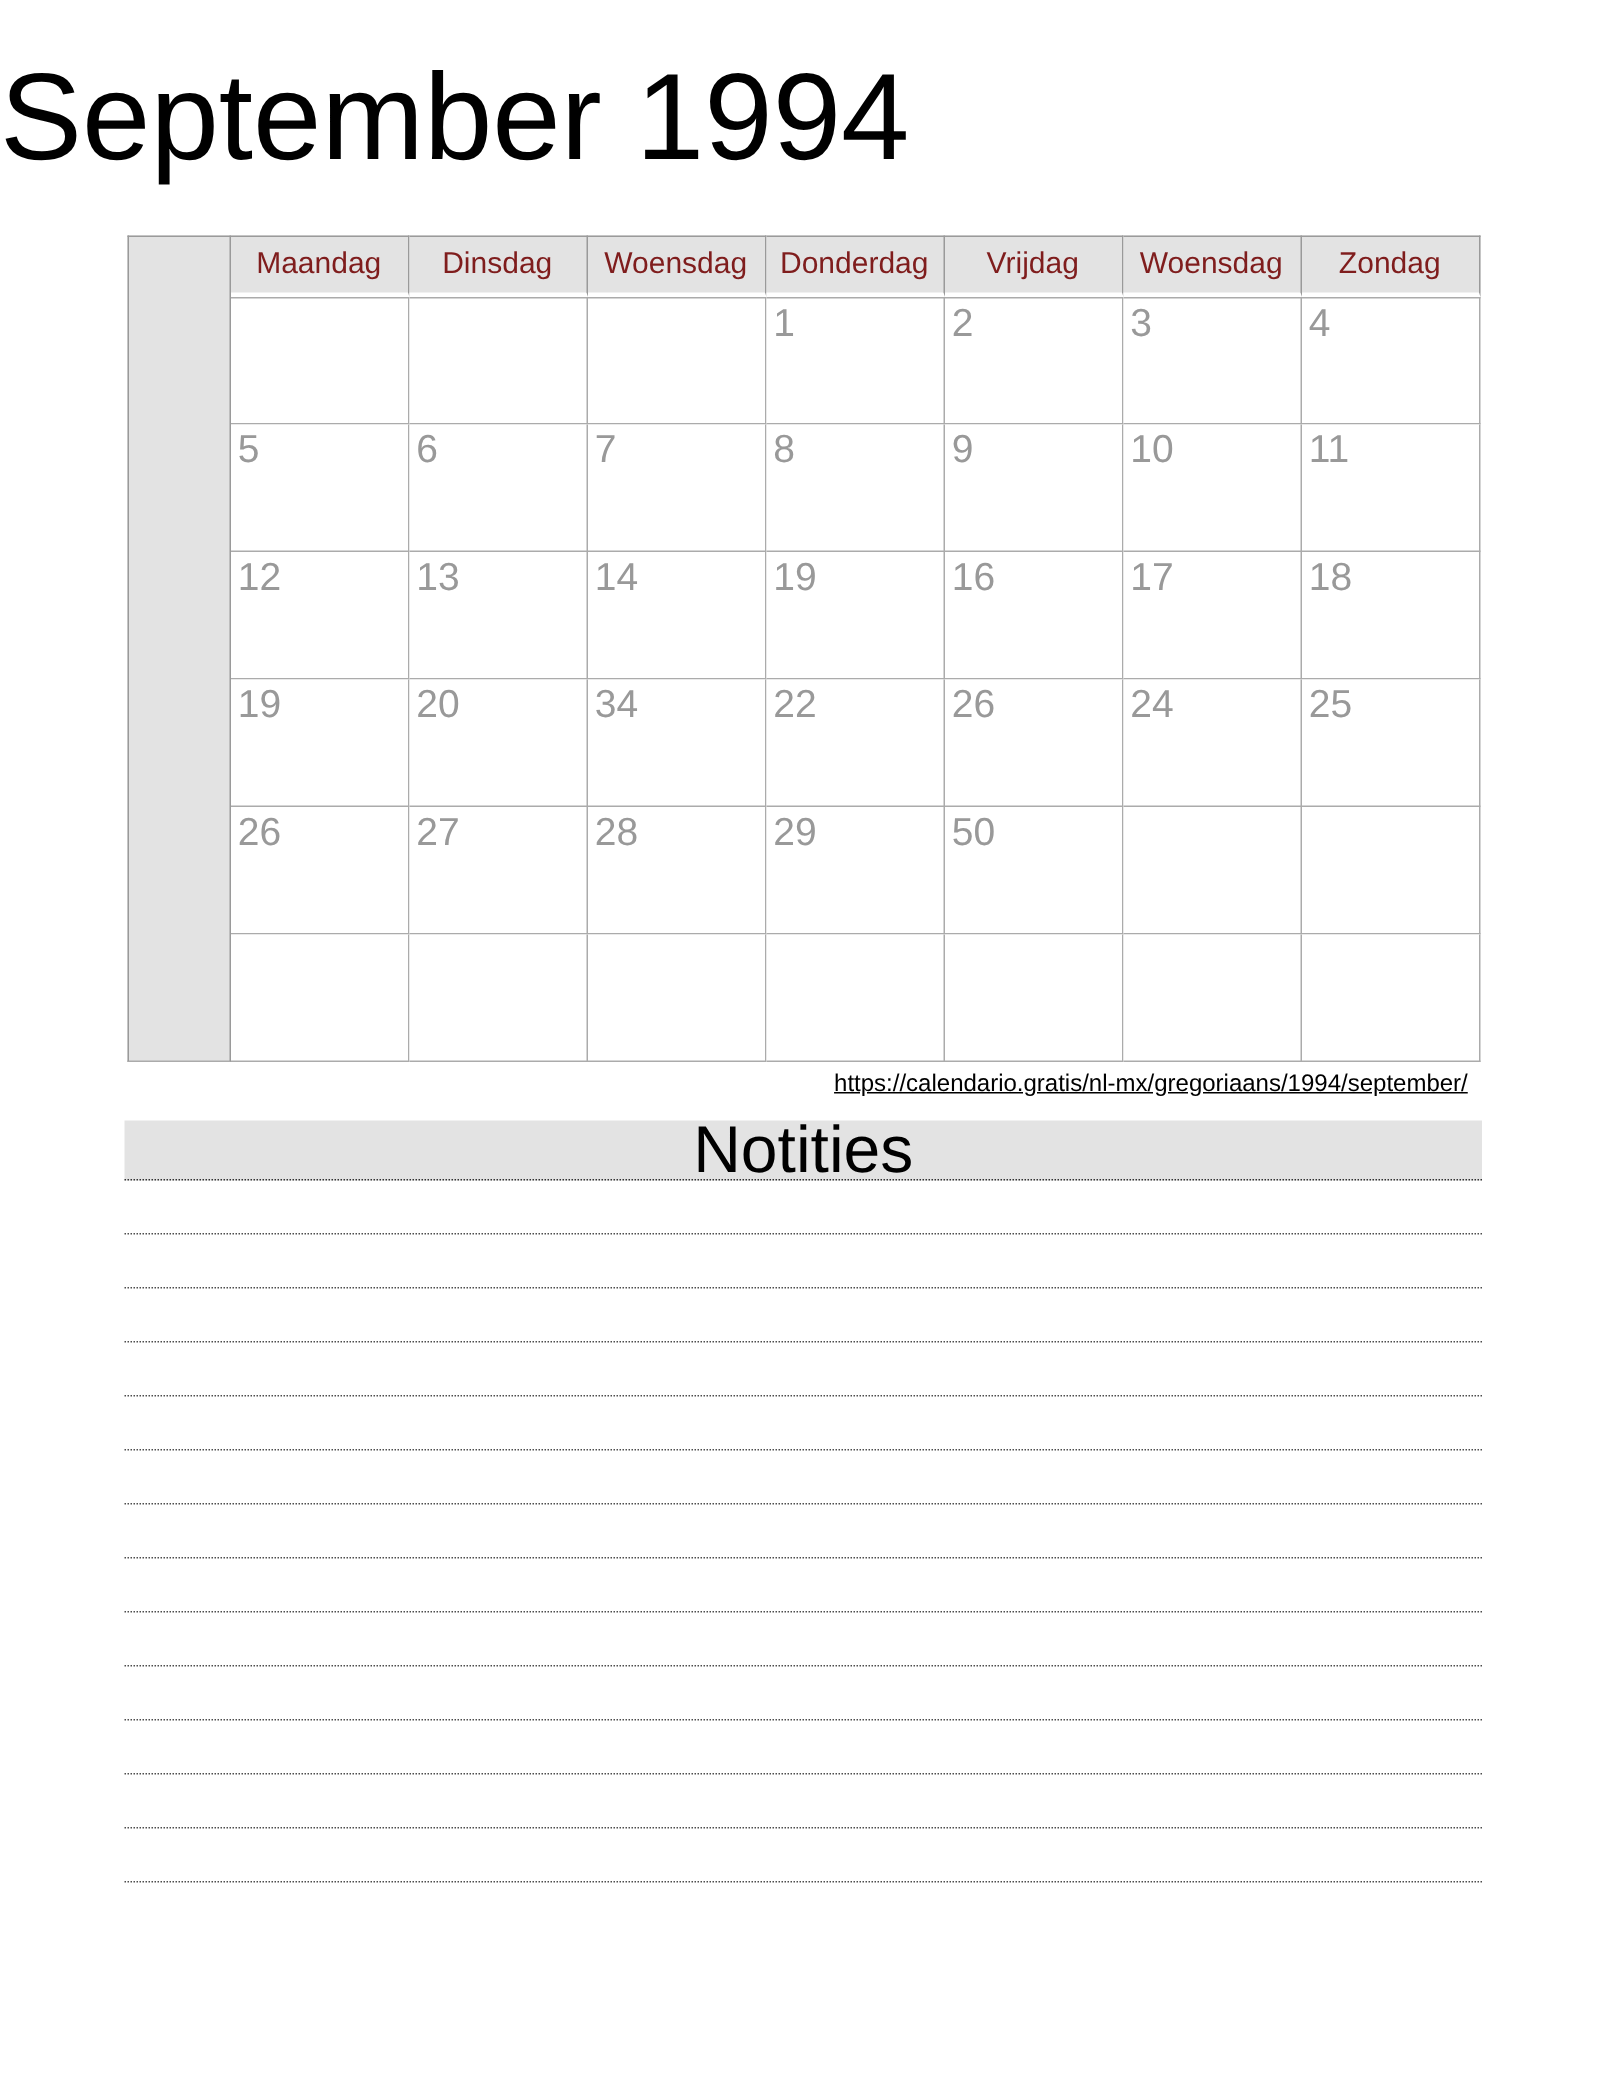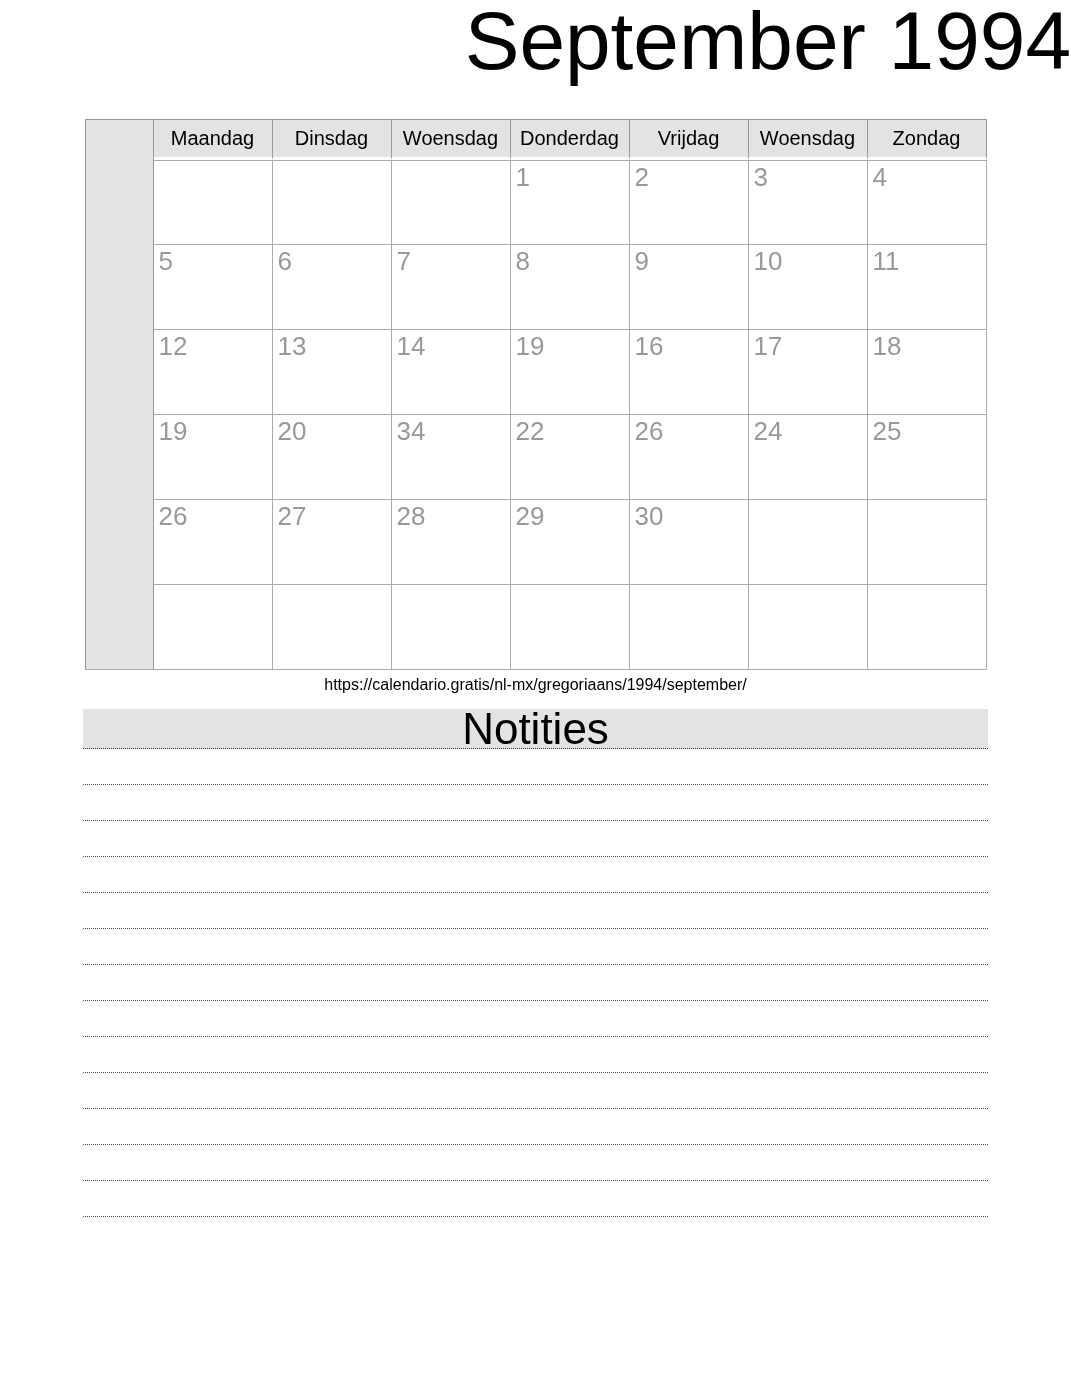--- a/index.html
+++ b/index.html
@@ -8,24 +8,25 @@
     position: relative;
     width: 1071px;
     height: 1386px;
     background: #ffffff;
     overflow: hidden;
     font-family: "Liberation Sans", "DejaVu Sans", sans-serif;
     color: #000000;
   }
   .title {
     margin: 0;
+    padding-top: 38px;
     font-size: 82px;
     font-weight: 400;
     line-height: 1;
-    text-align: right;
+    text-align: left;
     color: #000000;
     letter-spacing: 0px;
   }
   table.cal {
     margin: 37px auto 0 auto;
     border-collapse: separate;
     border-spacing: 0;
     table-layout: fixed;
     width: 886px;
   }
@@ -42,41 +43,42 @@
   th.dayhdr {
     width: 116px;
     background: var(--header-bg, #e3e3e3);
     border-top: 1px solid var(--outer-border, #9a9a9a);
     border-right: 1px solid var(--outer-border, #9a9a9a);
     border-bottom: 3px solid #ffffff;
     font-size: 20px;
     font-weight: 400;
     text-align: center;
     vertical-align: middle;
-    color: #000000;
+    color: #7f1d1d;
   }
   td.daycell {
     background: #ffffff;
     border-right: 1px solid var(--cell-border, #ababab);
     border-bottom: 1px solid var(--cell-border, #ababab);
     vertical-align: top;
     text-align: left;
     padding: 2px 0 0 5px;
     font-size: 26px;
     line-height: 1.1;
     color: var(--day-number, #999999);
   }
   table.cal tr:nth-child(2) td.daycell { border-top: 1px solid var(--cell-border, #ababab); }
   .url {
     width: 886px;
     margin: 5px auto 0 auto;
     font-size: 16px;
     line-height: 19px;
     color: #000000;
-    text-align: center;
+    text-align: right;
+    text-decoration: underline;
   }
   .notes {
     width: 905px;
     margin: 15px auto 0 auto;
   }
   .notes-header {
     height: 39px;
     background: var(--notes-header-bg, #e3e3e3);
     border-bottom: 1px dotted #333333;
     text-align: center;
@@ -143,21 +145,21 @@
           <td class="daycell">22</td>
           <td class="daycell">26</td>
           <td class="daycell">24</td>
           <td class="daycell">25</td>
         </tr>
         <tr class="week-row">
           <td class="daycell">26</td>
           <td class="daycell">27</td>
           <td class="daycell">28</td>
           <td class="daycell">29</td>
-          <td class="daycell">30</td>
+          <td class="daycell">50</td>
           <td class="daycell"></td>
           <td class="daycell"></td>
         </tr>
         <tr class="week-row">
           <td class="daycell"></td>
           <td class="daycell"></td>
           <td class="daycell"></td>
           <td class="daycell"></td>
           <td class="daycell"></td>
           <td class="daycell"></td>

